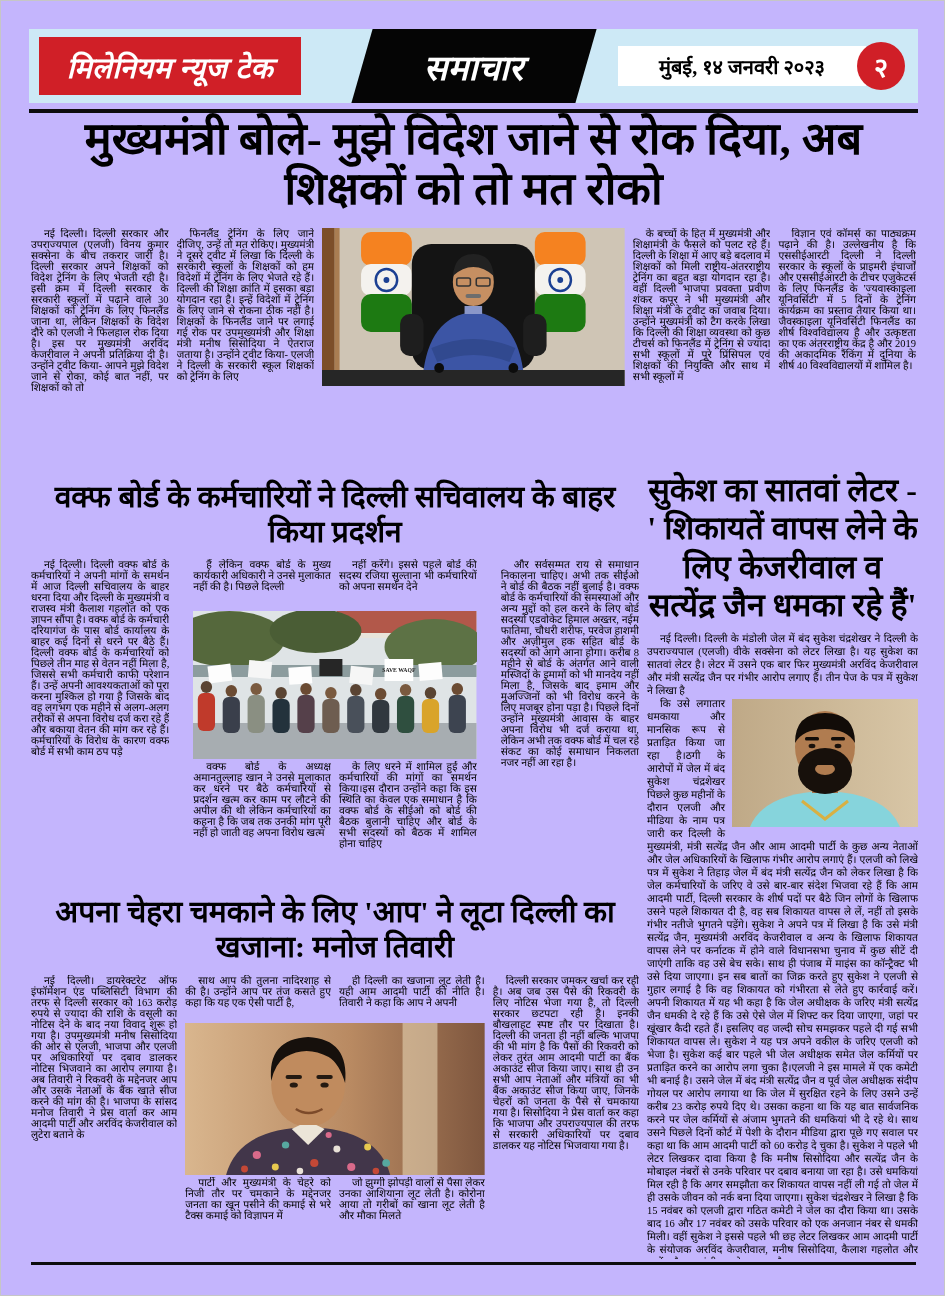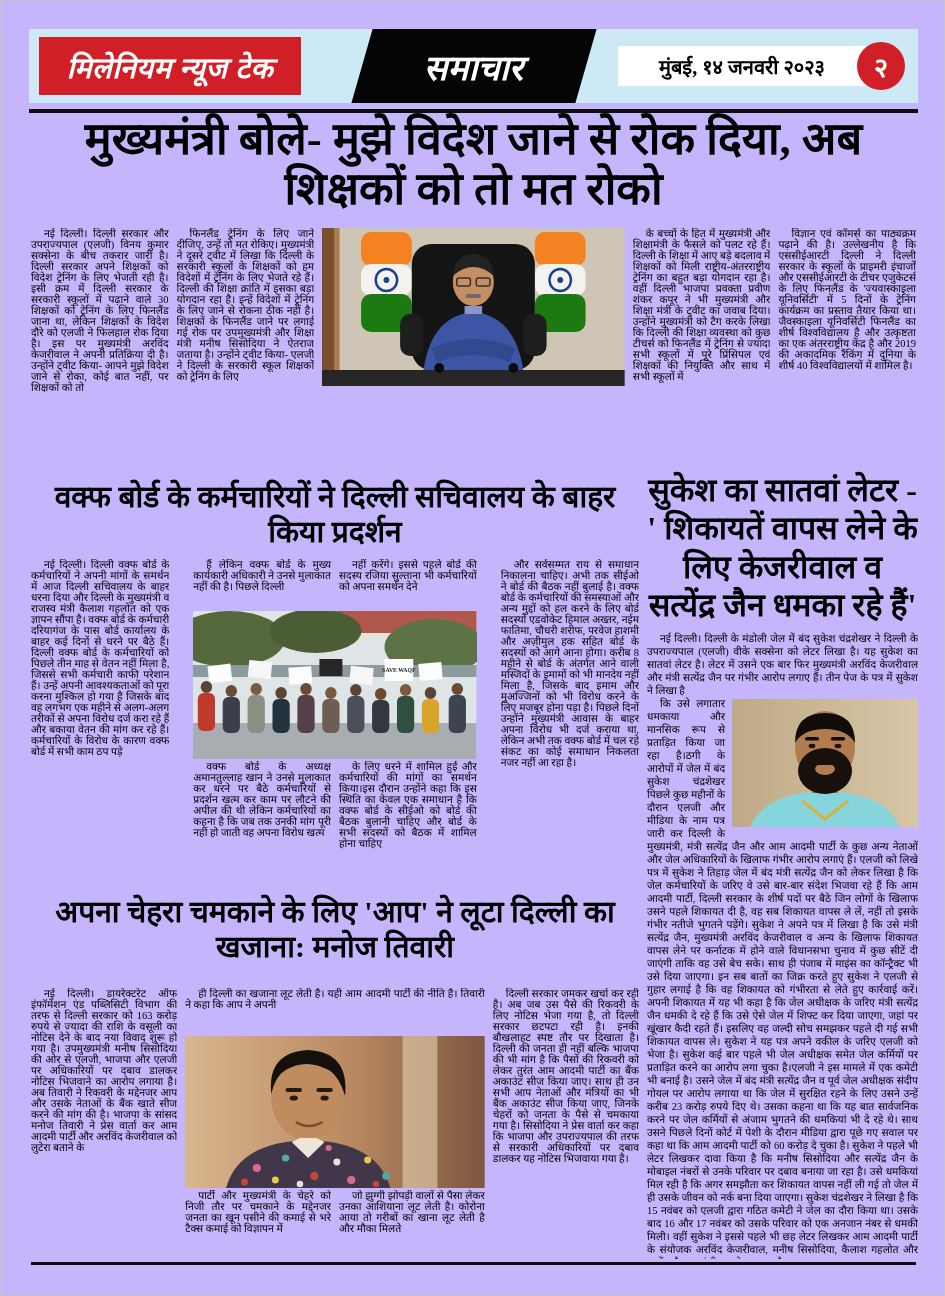--- a/index.html
+++ b/index.html
@@ -42,21 +42,21 @@
 
   
   .a2 { position:absolute; top:478px; left:30px; width:608px; height:412px; overflow:hidden;font-family:Liberation Serif, serif; }
   .a2-body { margin-top:9px; height:306px; display:flex; gap:24px; }
   .a2-center { flex:2.05; display:flex; flex-direction:column; min-width:0; }
   .a2-sub-top { display:flex; gap:8px; height:50px; overflow:hidden; }
   .a2-photo { width:100%; height:148px; display:block; margin:2px 0; }
   .a2-sub-bot { display:flex; gap:8px; flex:1; overflow:hidden; }
 
   .a4 { position:absolute; top:893px; left:30px; width:608px; height:365px; overflow:hidden; }
-  .a4-body { margin-top:23px; height:276px; display:flex; gap:8px; }
+  .a4-body { margin-top:10px; height:276px; display:flex; gap:8px; }
   .a4-center { flex:2.05; display:flex; flex-direction:column; min-width:0; }
   .a4-sub-top { display:flex; gap:8px; height:46px; overflow:hidden; }
   .a4-photo { width:100%; height:152px; display:block; margin:2px 0; }
   .a4-sub-bot { display:flex; gap:8px; flex:1; overflow:hidden; }
 
   
   .a3 { position:absolute; top:470px; left:646px; width:271px; height:788px; overflow:hidden; }
   .a3-text { margin-top:7px; font-size:10.5px; line-height:13px; text-align:justify; }
   .a3-photo { float:right; width:186px; height:128px; margin:2px 0 3px 7px; }
 </style>
@@ -267,20 +267,23 @@
   <div class="a4">
     <h2 class="headline-4">अपना चेहरा चमकाने के लिए 'आप' ने लूटा दिल्ली का खजाना: मनोज तिवारी</h2>
     <div class="a4-body">
       <div class="col">
           <p>नई दिल्ली। डायरेक्टरेट ऑफ इंफॉर्मेशन एंड पब्लिसिटी विभाग की तरफ से दिल्ली सरकार को 163 करोड़ रुपये से ज्यादा की राशि के वसूली का नोटिस देने के बाद नया विवाद शुरू हो गया है। उपमुख्यमंत्री मनीष सिसोदिया की ओर से एलजी, भाजपा और एलजी पर अधिकारियों पर दबाव डालकर नोटिस भिजवाने का आरोप लगाया है। अब तिवारी ने रिकवरी के मद्देनजर आप और उसके नेताओं के बैंक खाते सीज करने की मांग की है। भाजपा के सांसद मनोज तिवारी ने प्रेस वार्ता कर आम आदमी पार्टी और अरविंद केजरीवाल को लुटेरा बताने के</p>
         </div>
 
       <div class="a4-center">
         <div class="a4-sub-top">
           <div class="subcol">
+              <p>साथ आप की तुलना नादिरशाह से की है। उन्होंने आप पर तंज कसते हुए कहा कि यह एक ऐसी पार्टी है,</p>
+            </div>
+          <div class="subcol">
               <p>ही दिल्ली का खजाना लूट लेती है। यही आम आदमी पार्टी की नीति है। तिवारी ने कहा कि आप ने अपनी</p>
             </div>
         </div>
         <svg class="a4-photo" viewBox="0 0 292 152" preserveAspectRatio="none">
           <defs>
             <linearGradient id="twbg" x1="0" y1="0" x2="1" y2="0">
               <stop offset="0" stop-color="#d9b68e"></stop>
                 <stop offset=".55" stop-color="#b98a62"></stop>
                 <stop offset="1" stop-color="#7e563e"></stop>
             </linearGradient>

